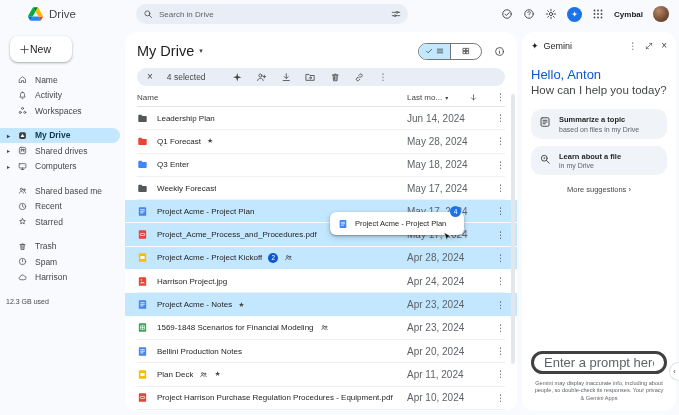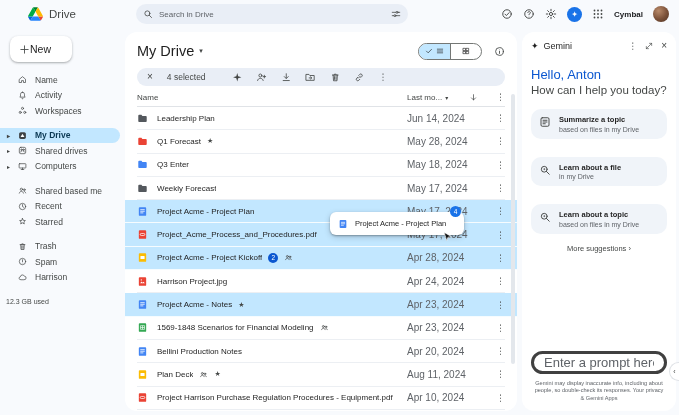--- a/index.html
+++ b/index.html
@@ -87,21 +87,21 @@
   .gemini { width:154px; flex:none; background:#fff; border-radius:12px; padding:9px 9px 8px; display:flex; flex-direction:column; position:relative; }
   .g-head { display:flex; align-items:center; gap:5px; }
   .g-spark { font-size:9px; color:#1f1f1f; }
   .g-title { font-size:9px; color:#1f1f1f; }
   .g-head-icons { margin-left:auto; display:flex; align-items:center; gap:8px; color:#444746; }
   .g-more-v { font-size:9px; cursor:pointer; }
   .g-expand { width:8px; height:8px; cursor:pointer; }
   .g-close { font-size:10px; cursor:pointer; line-height:1; }
   .g-greet { margin-top:16px; font-size:13px; color:#0b57d0; }
   .g-sub { font-size:11.5px; color:#444746; margin-top:2px; }
-  .g-cards { margin-top:13px; display:flex; flex-direction:column; gap:18px; }
+  .g-cards { margin-top:13px; display:flex; flex-direction:column; gap:7px; }
   .g-card { background:#f0f4f9; border-radius:10px; padding:6px 8px; display:flex; gap:8px; align-items:flex-start; cursor:pointer; }
   .g-card-ic { width:12px; height:12px; color:#444746; flex:none; margin-top:1px; }
   .g-card-tt { font-size:7.5px; font-weight:bold; color:#1f1f1f; }
   .g-card-st { font-size:7px; color:#5f6368; margin-top:1.5px; }
   .g-more { margin-top:10px; text-align:center; font-size:7.5px; color:#444746; cursor:pointer; }
   .g-fill { flex:1; }
   .g-input { height:23px; border:3px solid #404040; border-radius:12px; padding:0 10px; font-size:13px; color:#444746; width:100%; outline:none; background:#fff; font-family:"Liberation Sans",sans-serif;margin-top:28px; }
   .g-input::placeholder { color:#5f6368; }
   .g-disc { margin-top:6px; font-size:5.6px; color:#5f6368; text-align:center; line-height:1.4; padding:0 2px; }
 
@@ -587,21 +587,21 @@
           <span class="rshare">
             <svg viewBox="0 0 24 24" fill="none" stroke="currentColor" stroke-width="1.9" stroke-linecap="round" stroke-linejoin="round">
               <circle cx="9" cy="9.3" r="2.7"></circle>
               <path d="M4.3 17.8c.7-2.5 2.6-3.8 4.7-3.8s4 1.3 4.7 3.8"></path>
               <circle cx="16" cy="10.2" r="2.1"></circle>
               <path d="M15.7 14.3c1.8.3 3.1 1.5 3.7 3.5"></path>
             </svg>
           </span>
           <span class="rstar">★</span>
           <span class="rspacer"></span>
-          <span class="rdate">Aug 11, 2024</span>
+          <span class="rdate">Apr 11, 2024</span>
           <span class="rsort-gap"></span>
           <span class="rmore">⋮</span>
         </div>
         <div class="row">
           <span class="fic">
             <svg viewBox="0 0 24 24">
               <rect x="4" y="2.5" width="16" height="19" rx="2" fill="#ea4335"></rect>
               <rect x="7" y="9.8" width="10" height="4.4" rx="2.2" fill="none" stroke="#fff" stroke-width="1.6"></rect>
             </svg>
           </span>
@@ -674,33 +674,20 @@
               <circle cx="10.5" cy="10.5" r="5.8"></circle>
               <path d="M14.8 14.8 20.5 20.5"></path>
               <path d="M10.5 7.6l.8 1.8 1.8.8-1.8.8-.8 1.8-.8-1.8-1.8-.8 1.8-.8z" fill="currentColor" stroke="none"></path>
             </svg>
           </span>
           <span>
             <div class="g-card-tt">Learn about a file</div>
             <div class="g-card-st">in my Drive</div>
           </span>
         </div>
-        <div class="g-card">
-          <span class="g-card-ic">
-            <svg viewBox="0 0 24 24" fill="none" stroke="currentColor" stroke-width="1.9" stroke-linecap="round" stroke-linejoin="round">
-              <circle cx="10.5" cy="10.5" r="5.8"></circle>
-              <path d="M14.8 14.8 20.5 20.5"></path>
-              <path d="M10.5 7.6l.8 1.8 1.8.8-1.8.8-.8 1.8-.8-1.8-1.8-.8 1.8-.8z" fill="currentColor" stroke="none"></path>
-            </svg>
-          </span>
-          <span>
-            <div class="g-card-tt">Learn about a topic</div>
-            <div class="g-card-st">based on files in my Drive</div>
-          </span>
-        </div>
       </div>
     <div class="g-more">More suggestions  ›</div>
     <div class="g-fill"></div>
     <input class="g-input" placeholder="Enter a prompt here" style="">
     <div class="g-disc">Gemini may display inaccurate info, including about people, so double-check its responses. Your privacy &amp; Gemini Apps</div>
   </aside>
 
 </div>
 
 <div class="collapse-handle">‹</div>

